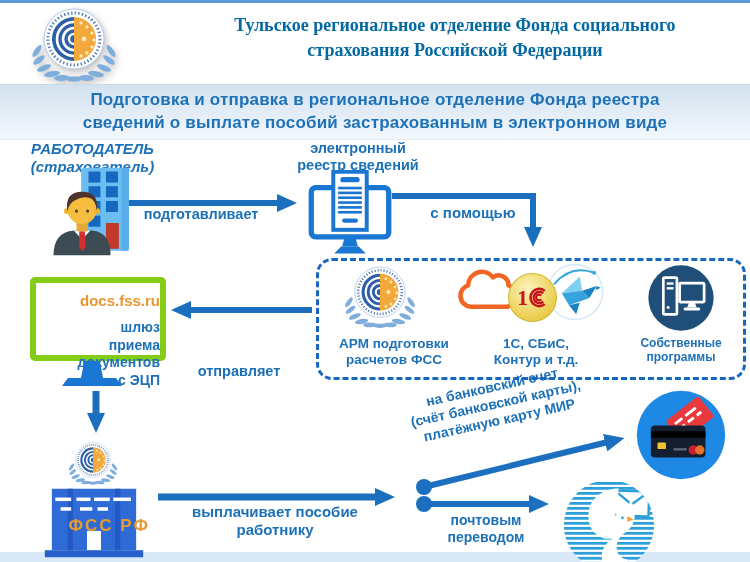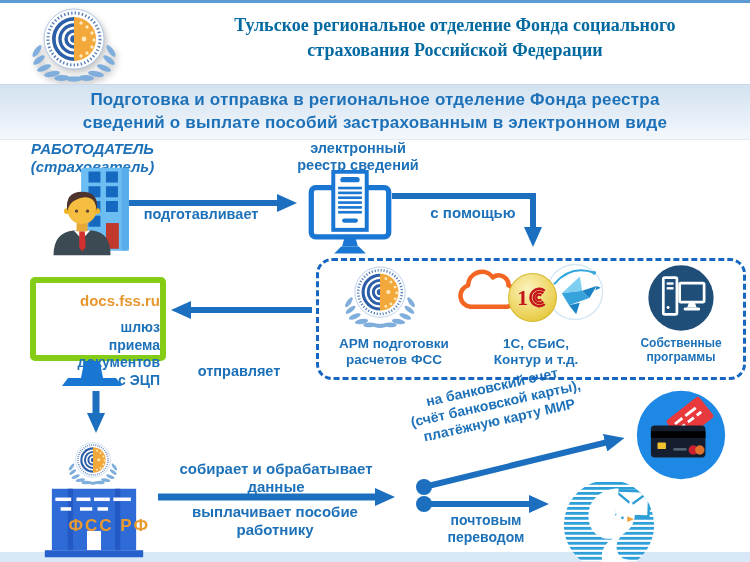--- a/index.html
+++ b/index.html
@@ -291,22 +291,20 @@
   <div class="abs gw-base"></div>
 
   <svg class="abs icon" style="left:64px;top:438px;" width="58" height="52">
       <use href="#sym-fss"></use>
     </svg>
   <svg class="abs icon" style="left:38px;top:487px;" width="112" height="72">
       <use href="#sym-fssbuilding"></use>
     </svg>
   <div id="fss-sign" class="abs">ФСС РФ</div>
 
-  <div class="abs lbl" style="left:178px;top:460px;width:196px;font-size:15px;">собирает и обрабатывает
-данные</div>
   <div class="abs lbl" style="left:182px;top:503px;width:186px;font-size:15px;">выплачивает пособие
 работнику</div>
 
   <div id="bank-route-label" class="abs lbl" style="left:398px;top:400px;width:200px;font-size:14px;">на банковский счет
 (счёт банковской карты),
 платёжную карту МИР</div>
   <svg class="abs icon" style="left:634px;top:388px;" width="94" height="94">
       <use href="#sym-bankcard"></use>
     </svg>
 

